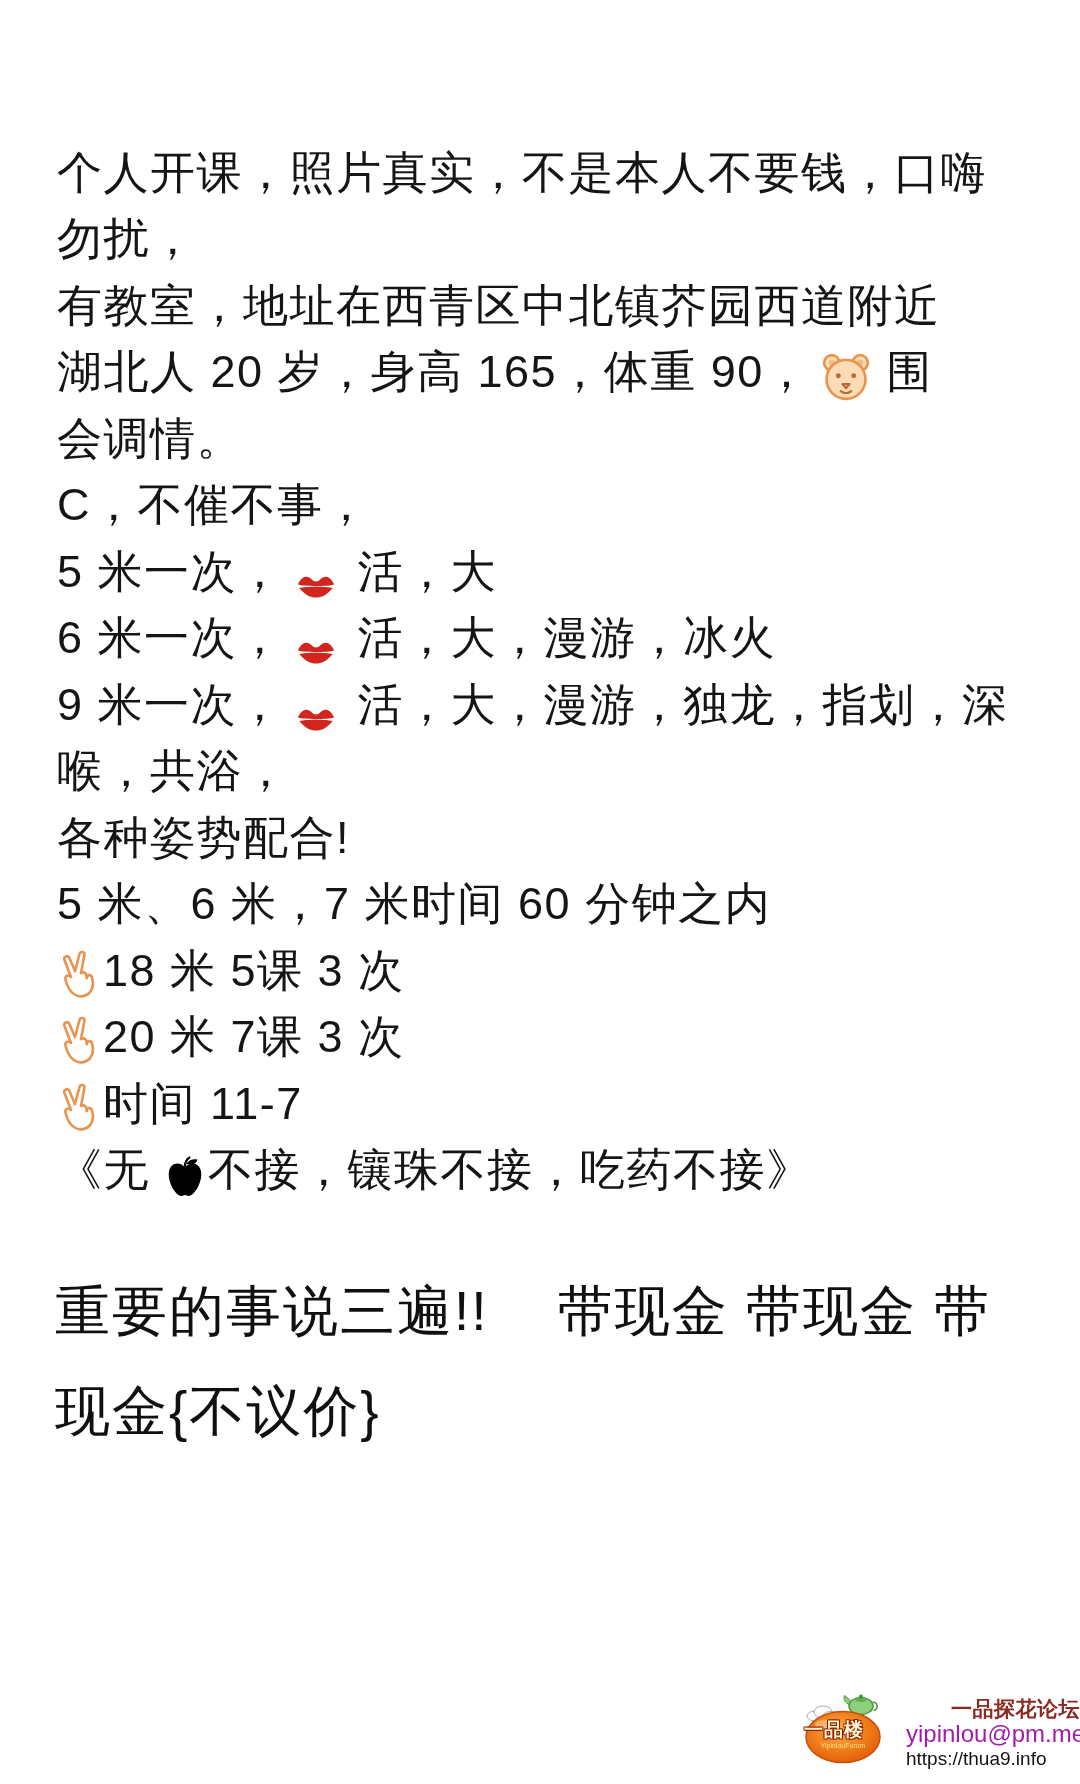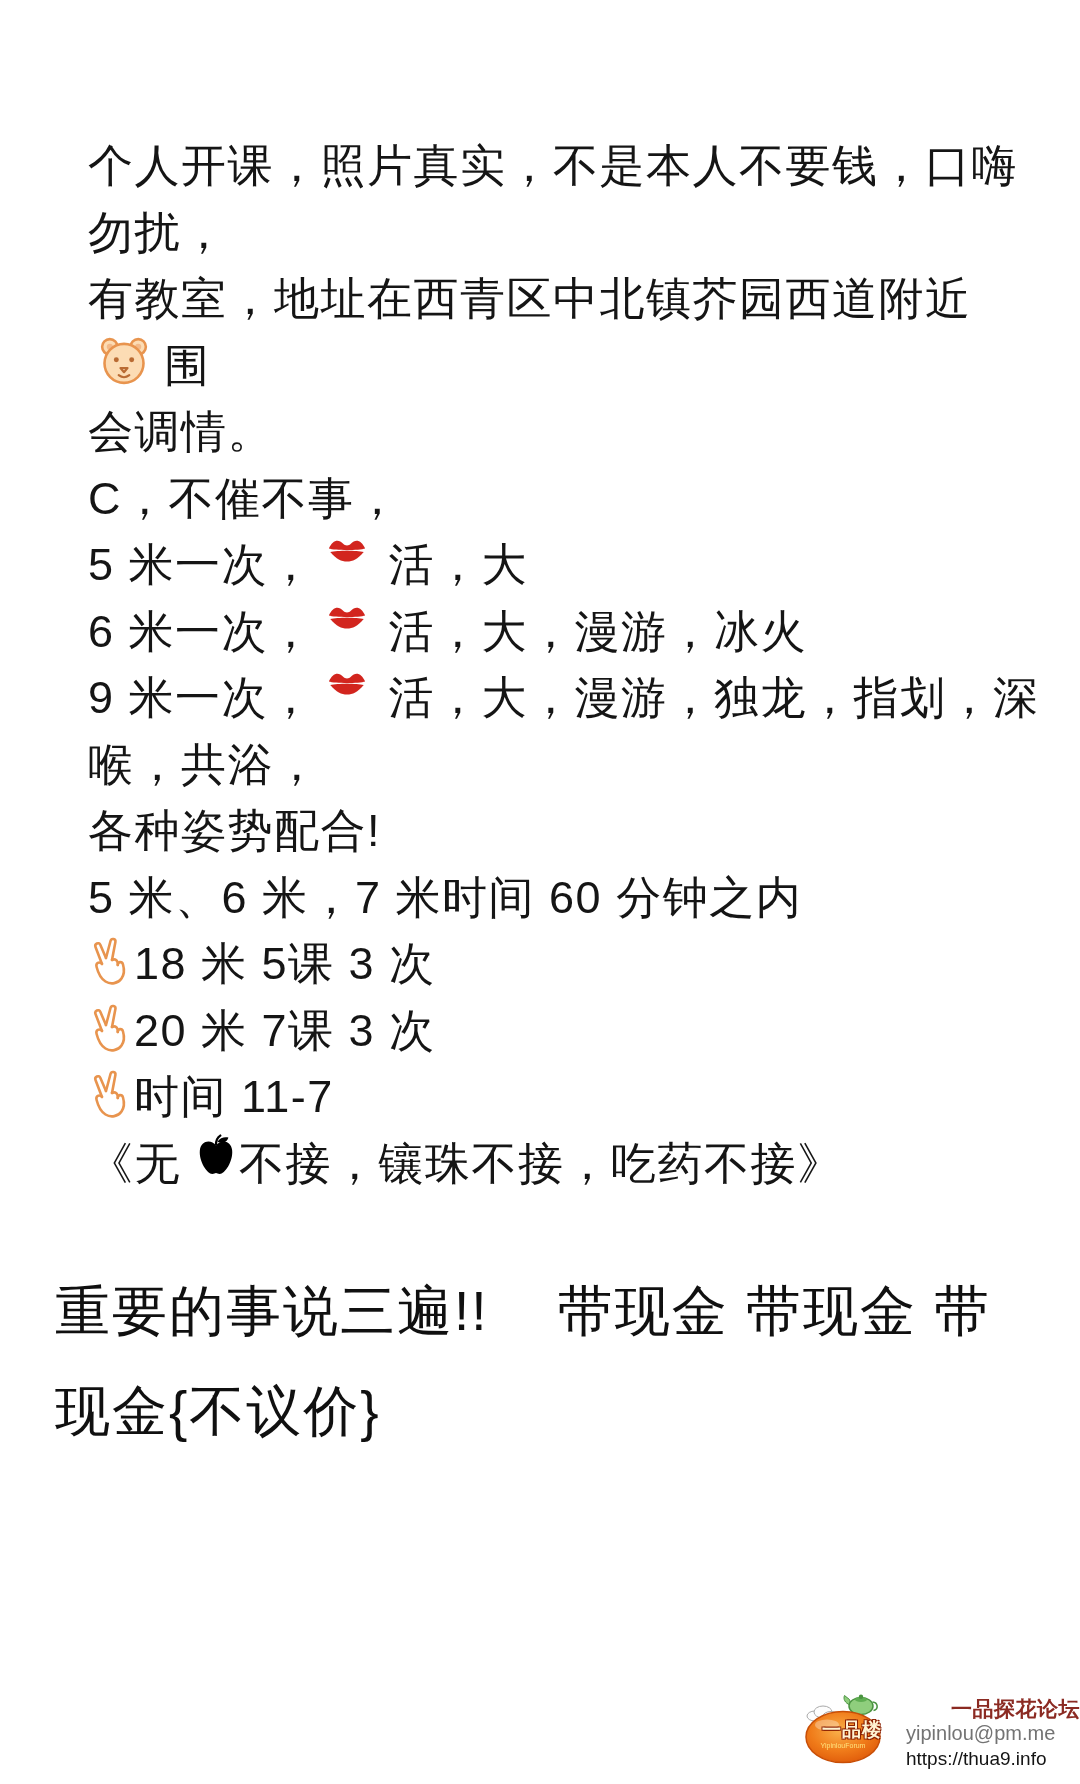--- a/index.html
+++ b/index.html
@@ -12,26 +12,25 @@
     overflow: hidden;
   }
   #body-text {
     position: absolute;
     left: 57px;
     top: 136px;
   }
   .line {
     height: 66.5px;
     display: flex;
-    align-items: flex-start;
+    align-items: flex-end;
     font-size: 45px;
     letter-spacing: 1.5px;
     color: #151515;
     white-space: pre;
-    margin-left: 31px;
   }
   #emphasis {
     position: absolute;
     left: 55px;
     top: 1262px;
   }
   .line-big {
     height: 100px;
     display: flex;
     align-items: center;
@@ -50,21 +49,21 @@
     position: absolute;
     left: 804px;
     top: 1690px;
     width: 78px;
     height: 74px;
   }
   #watermark-logo .logo-text {
     position: absolute;
     left: 0; top: 27px;
     width: 78px;
-    text-align: right;
+    text-align: left;
     font-size: 19px;
     font-weight: bold;
     color: #fff3d2;
     text-shadow: 1px 1px 0 #8a1f00, -1px 1px 0 #8a1f00, 1px -1px 0 #8a1f00, -1px -1px 0 #8a1f00;
     letter-spacing: 1px;
   }
   #watermark-logo .logo-subtext {
     position: absolute;
     left: 0; top: 52px;
     width: 78px;
@@ -73,35 +72,36 @@
     color: #ffe37d;
   }
   #watermark-text {
     position: absolute;
     left: 906px;
     top: 1696px;
     width: 174px;
     line-height: 25px;
   }
   .wm-title { font-size: 21px; font-weight: bold; color: #8b2a22; letter-spacing: 0.5px; text-align: right; }
-  .wm-email { font-size: 20px; color: #737373; }
+  .wm-email { font-size: 24px; color: #a21caf; }
   .wm-url   { font-size: 19px; color: #141414; }
 </style>
 </head>
 <body>
 
 <div id="canvas">
 
   <div id="body-text">
 
     <div class="line"><span>个人开课，照片真实，不是本人不要钱，口嗨</span></div>
     <div class="line"><span>勿扰，</span></div>
     <div class="line"><span>有教室，地址在西青区中北镇芥园西道附近</span></div>
 
     <div class="line">
+      <span>湖北人 20 岁，身高 165，体重 90，</span>
       <span class="icon icon-bear">
         <svg width="52" height="50" viewBox="0 0 44 42">
           <g fill="#fcdcb4" stroke="#e8944e" stroke-width="2.2">
             <circle cx="10" cy="9" r="6.5"></circle>
             <circle cx="34" cy="9" r="6.5"></circle>
           </g>
           <circle cx="10" cy="9" r="2.6" fill="#f3b988"></circle>
           <circle cx="34" cy="9" r="2.6" fill="#f3b988"></circle>
           <circle cx="22" cy="23" r="16.5" fill="#fcdcb4" stroke="#e8944e" stroke-width="2.2"></circle>
           <circle cx="15.5" cy="20" r="2.1" fill="#b96a32"></circle>

